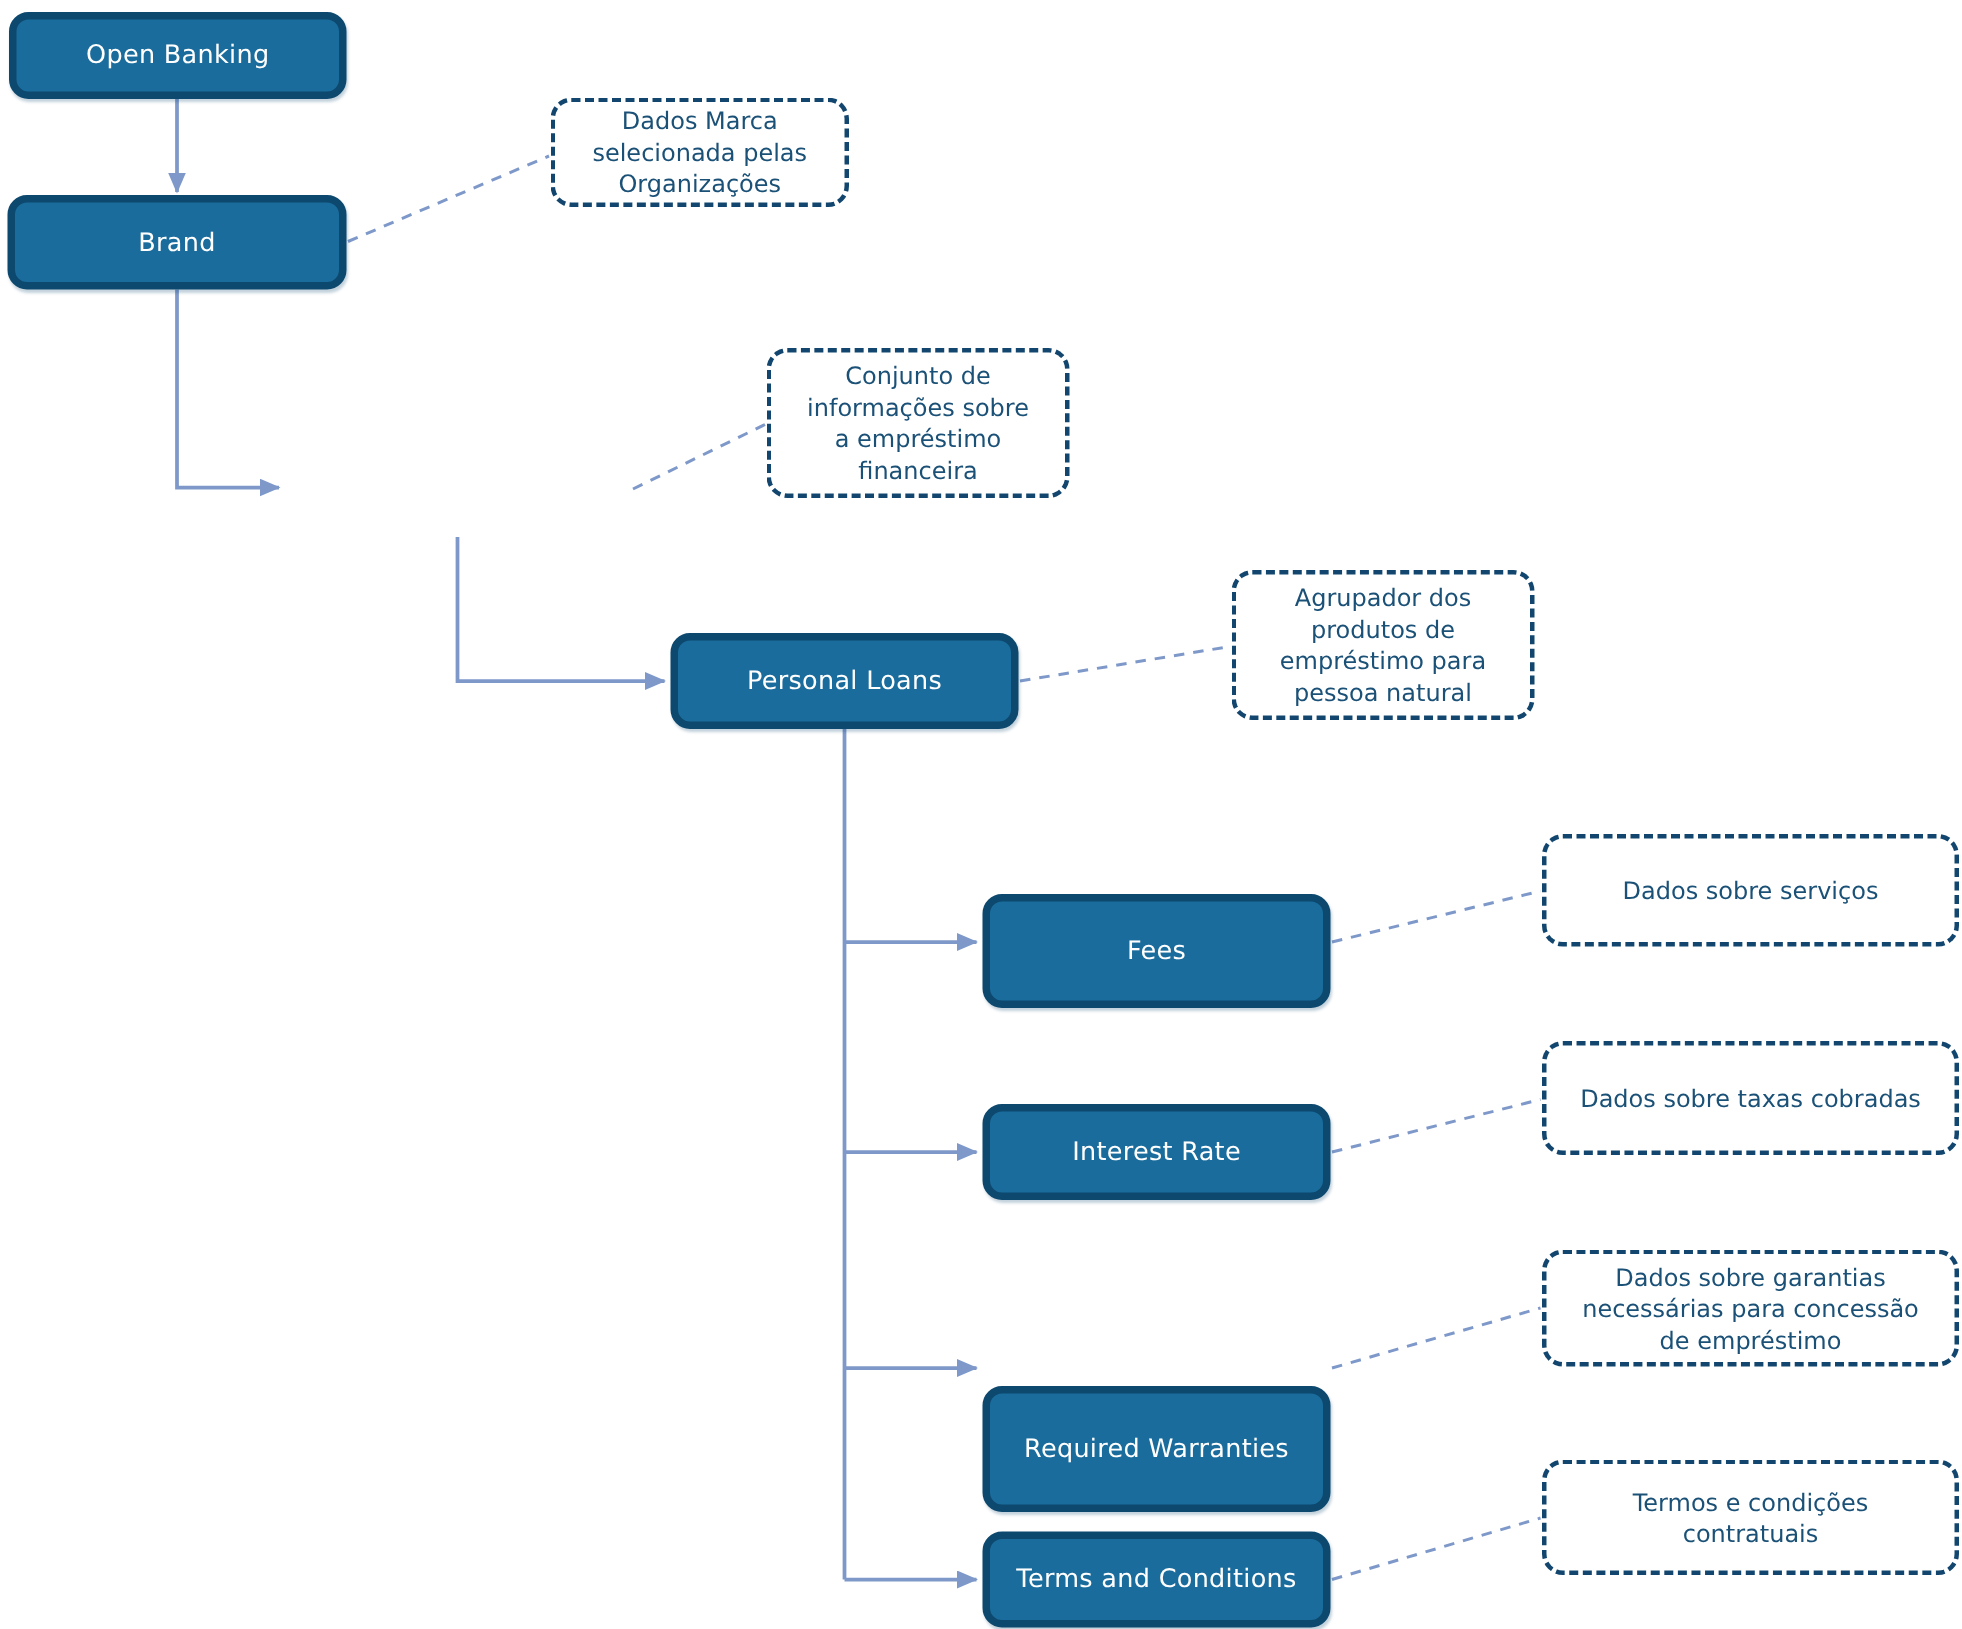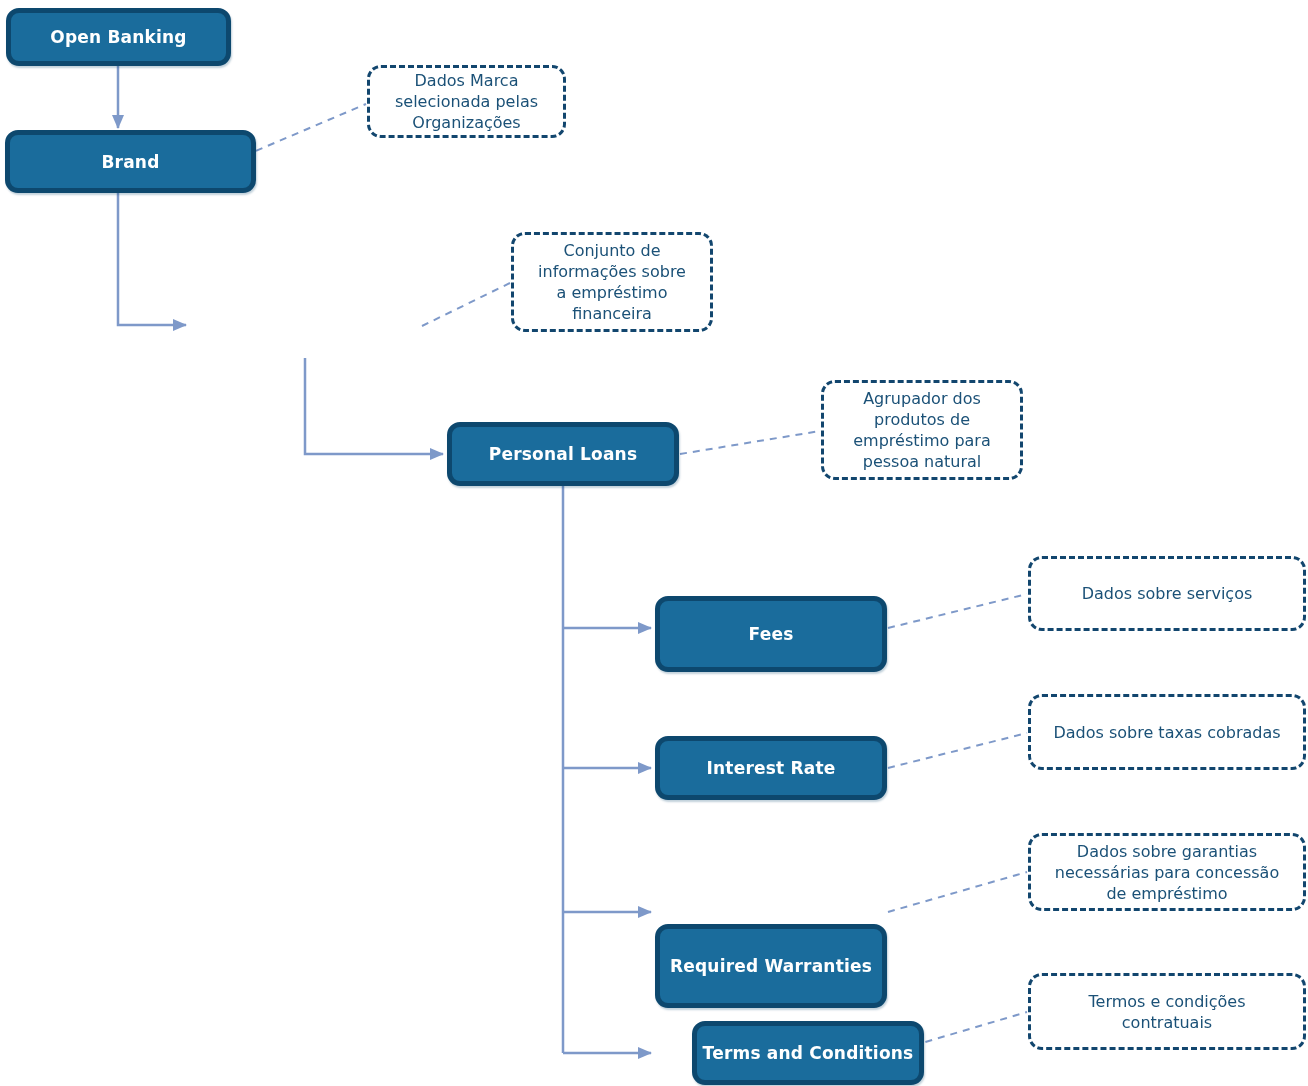--- a/index.html
+++ b/index.html
@@ -41,21 +41,21 @@
     fill:var(--connector);
     stroke:none;
   }
   .node{
     position:absolute;
     background:var(--node-fill);
     border:5px solid var(--node-border);
     border-radius:13px;
     color:var(--node-text);
     font-size:17px;
-    font-weight:bold;
+    font-weight:normal;
     display:flex;
     align-items:center;
     justify-content:center;
     text-align:left;
     letter-spacing:0.2px;
     box-shadow:1px 2px 2px rgba(13,72,110,0.25);
   }
   .callout{
     position:absolute;
     background:var(--background);
@@ -98,42 +98,42 @@
     <path class="dashed" d="M888 628 L1027 594"></path>
     <path class="dashed" d="M888 768 L1027 733"></path>
     <path class="dashed" d="M888 912 L1027 872"></path>
     <path class="dashed" d="M888 1053 L1027 1012"></path>
   </svg>
 
   <div class="node" style="left:6px;top:8px;width:225px;height:58px;">
     <span>Open Banking</span>
   </div>
 
-  <div class="node" style="left:5px;top:130px;width:251px;height:63px;">
+  <div class="node" style="left:5px;top:130px;width:226px;height:63px;">
     <span>Brand</span>
   </div>
 
 
   <div class="node" style="left:447px;top:422px;width:232px;height:64px;">
     <span>Personal Loans</span>
   </div>
 
   <div class="node" style="left:655px;top:596px;width:232px;height:76px;">
     <span>Fees</span>
   </div>
 
   <div class="node" style="left:655px;top:736px;width:232px;height:64px;">
     <span>Interest Rate</span>
   </div>
 
   <div class="node" style="left:655px;top:924px;width:232px;height:84px;">
     <span>Required Warranties</span>
   </div>
 
-  <div class="node" style="left:692px;top:1021px;width:232px;height:64px;">
+  <div class="node" style="left:655px;top:1021px;width:232px;height:64px;">
     <span>Terms and Conditions</span>
   </div>
 
   <div class="callout" style="left:367px;top:65px;width:199px;height:73px;">
     <span>Dados Marca selecionada pelas Organizações</span>
   </div>
 
   <div class="callout" style="left:511px;top:232px;width:202px;height:100px;">
     <span>Conjunto de informações sobre a empréstimo financeira</span>
   </div>

